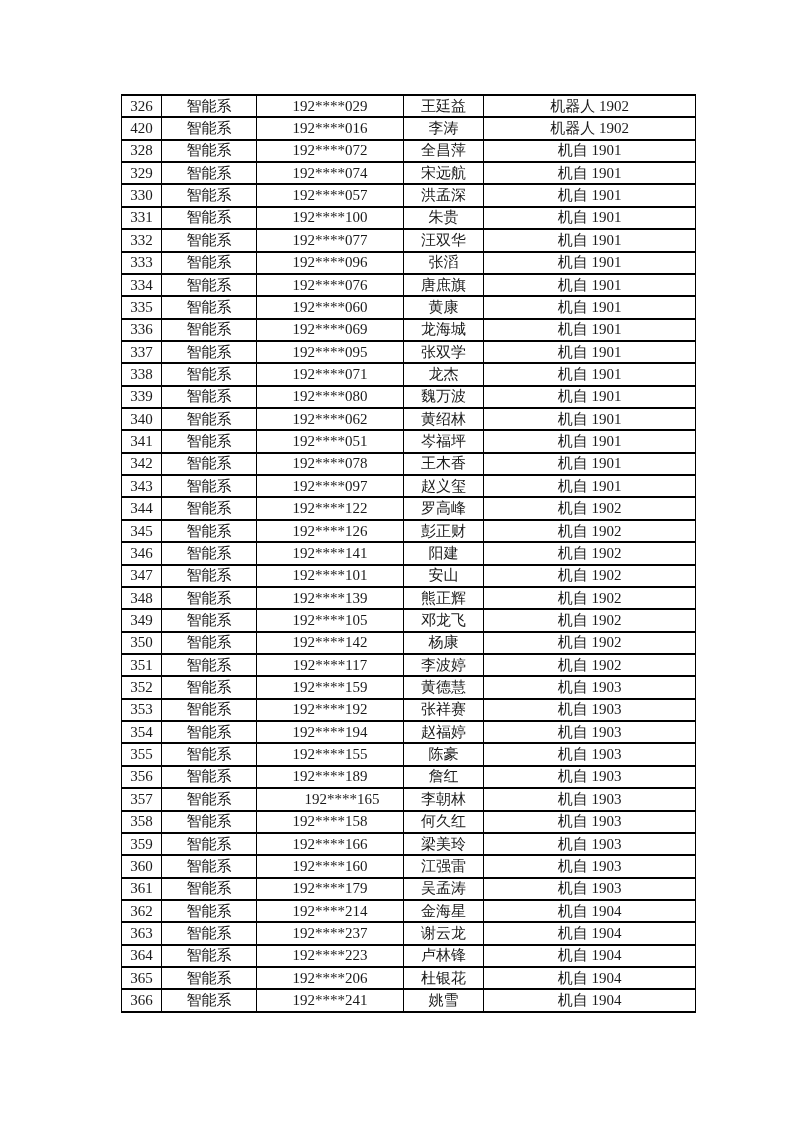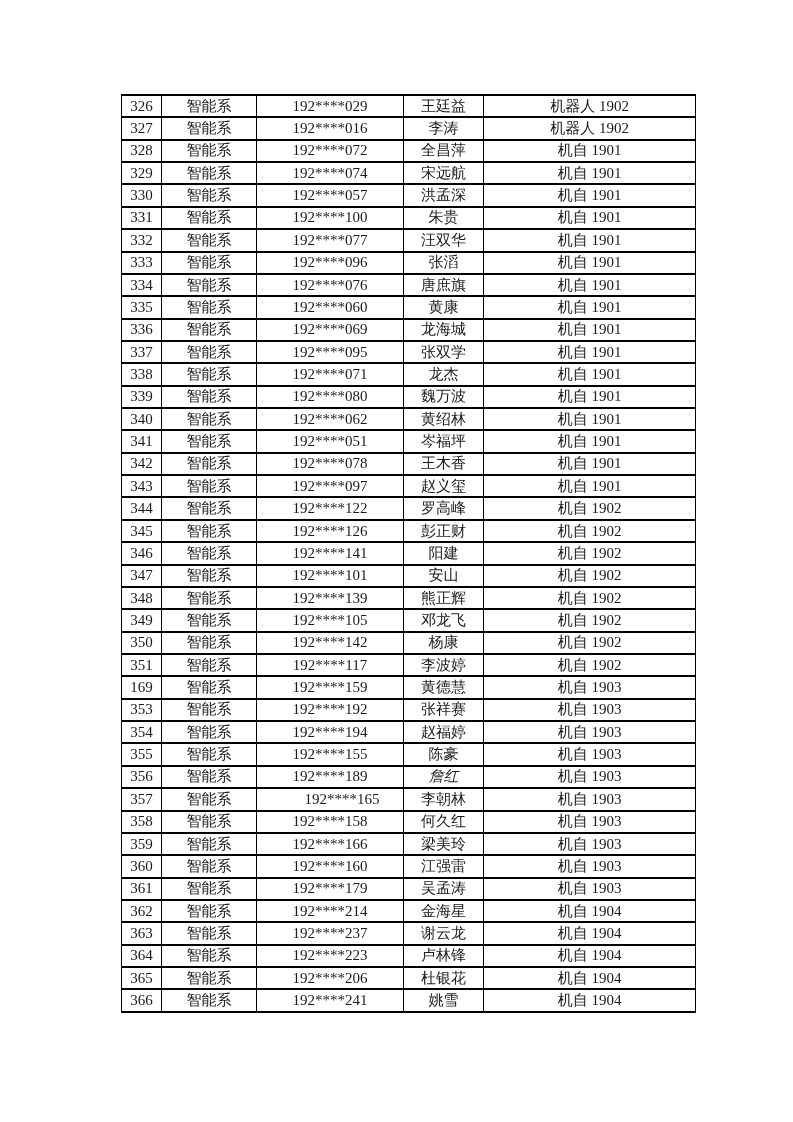--- a/index.html
+++ b/index.html
@@ -58,21 +58,21 @@
     </colgroup>
     <tbody>
         <tr>
           <td style="border-color: rgb(0, 0, 0);">326</td>
           <td style="border-color: rgb(0, 0, 0);">智能系</td>
           <td style="border-color: rgb(0, 0, 0);">192****029</td>
           <td style="border-color: rgb(0, 0, 0);">王廷益</td>
           <td style="border-color: rgb(0, 0, 0);">机器人 1902</td>
         </tr>
         <tr>
-          <td style="border-color: rgb(0, 0, 0);">327</td>
+          <td style="border-color: rgb(0, 0, 0);">420</td>
           <td style="border-color: rgb(0, 0, 0);">智能系</td>
           <td style="border-color: rgb(0, 0, 0);">192****016</td>
           <td style="border-color: rgb(0, 0, 0);">李涛</td>
           <td style="border-color: rgb(0, 0, 0);">机器人 1902</td>
         </tr>
         <tr>
           <td style="border-color: rgb(0, 0, 0);">328</td>
           <td style="border-color: rgb(0, 0, 0);">智能系</td>
           <td style="border-color: rgb(0, 0, 0);">192****072</td>
           <td style="border-color: rgb(0, 0, 0);">全昌萍</td>
@@ -233,21 +233,21 @@
           <td style="border-color: rgb(0, 0, 0);">机自 1902</td>
         </tr>
         <tr>
           <td style="border-color: rgb(0, 0, 0);">351</td>
           <td style="border-color: rgb(0, 0, 0);">智能系</td>
           <td style="border-color: rgb(0, 0, 0);">192****117</td>
           <td style="border-color: rgb(0, 0, 0);">李波婷</td>
           <td style="border-color: rgb(0, 0, 0);">机自 1902</td>
         </tr>
         <tr>
-          <td style="border-color: rgb(0, 0, 0);">169</td>
+          <td style="border-color: rgb(0, 0, 0);">352</td>
           <td style="border-color: rgb(0, 0, 0);">智能系</td>
           <td style="border-color: rgb(0, 0, 0);">192****159</td>
           <td style="border-color: rgb(0, 0, 0);">黄德慧</td>
           <td style="border-color: rgb(0, 0, 0);">机自 1903</td>
         </tr>
         <tr>
           <td style="border-color: rgb(0, 0, 0);">353</td>
           <td style="border-color: rgb(0, 0, 0);">智能系</td>
           <td style="border-color: rgb(0, 0, 0);">192****192</td>
           <td style="border-color: rgb(0, 0, 0);">张祥赛</td>
@@ -264,21 +264,21 @@
           <td style="border-color: rgb(0, 0, 0);">355</td>
           <td style="border-color: rgb(0, 0, 0);">智能系</td>
           <td style="border-color: rgb(0, 0, 0);">192****155</td>
           <td style="border-color: rgb(0, 0, 0);">陈豪</td>
           <td style="border-color: rgb(0, 0, 0);">机自 1903</td>
         </tr>
         <tr>
           <td style="border-color: rgb(0, 0, 0);">356</td>
           <td style="border-color: rgb(0, 0, 0);">智能系</td>
           <td style="border-color: rgb(0, 0, 0);">192****189</td>
-          <td style="border-color: rgb(0, 0, 0); font-style: italic;">詹红</td>
+          <td style="border-color: rgb(0, 0, 0);">詹红</td>
           <td style="border-color: rgb(0, 0, 0);">机自 1903</td>
         </tr>
         <tr>
           <td style="border-color: rgb(0, 0, 0);">357</td>
           <td style="border-color: rgb(0, 0, 0);">智能系</td>
           <td style="border-color: rgb(0, 0, 0); padding-left: 24px;">192****165</td>
           <td style="border-color: rgb(0, 0, 0);">李朝林</td>
           <td style="border-color: rgb(0, 0, 0);">机自 1903</td>
         </tr>
         <tr>

